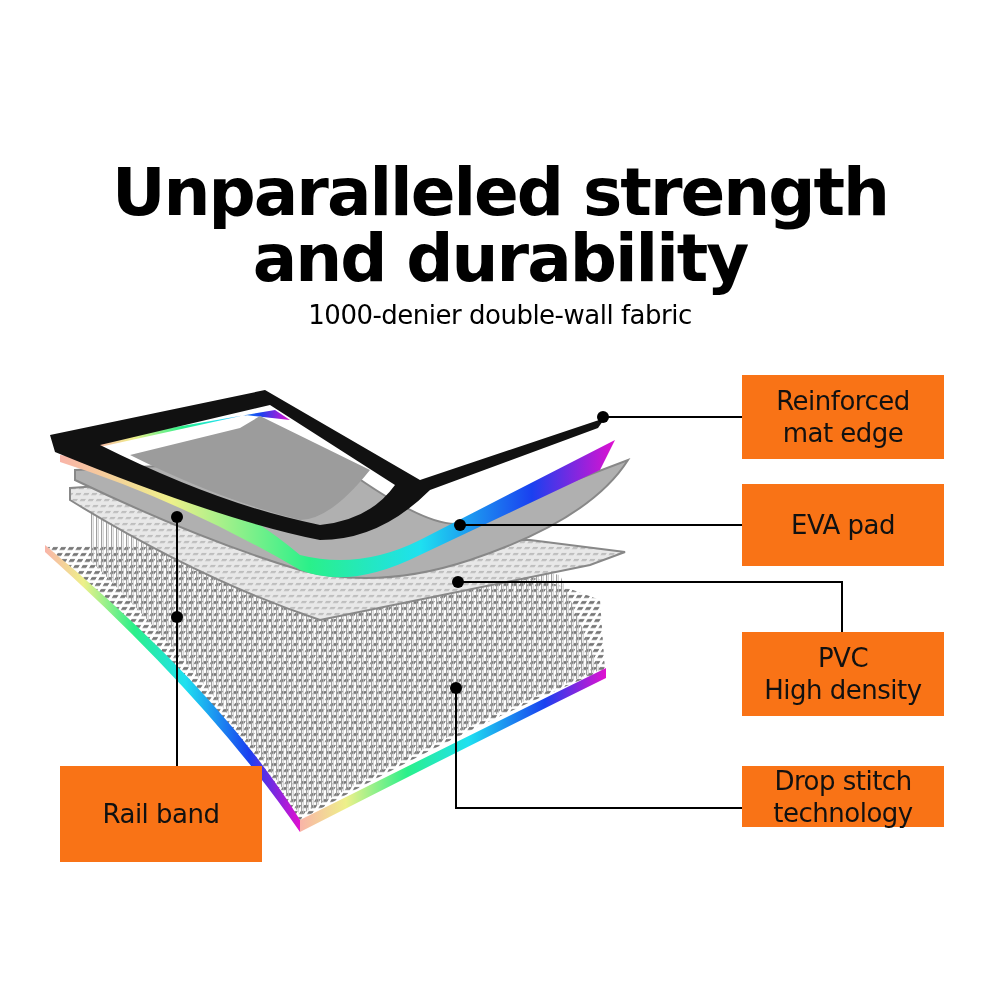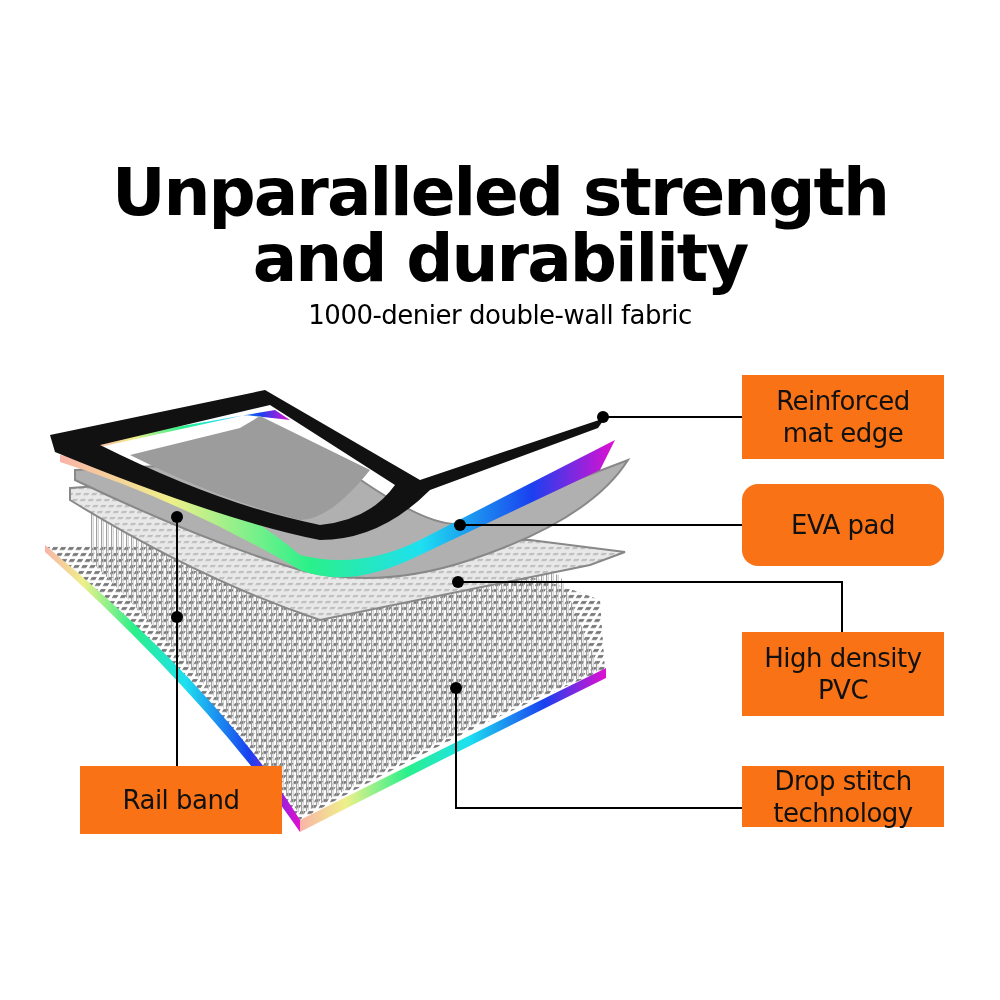--- a/index.html
+++ b/index.html
@@ -86,34 +86,34 @@
     <circle cx="177" cy="617" r="6"></circle>
   </g>
 </svg>
 
 <div class="label" style="left:742px;top:375px;width:202px;height:84px;">
   <div>
       <div>Reinforced</div>
       <div>mat edge</div>
     </div>
 </div>
-<div class="label" style="left:742px;top:484px;width:202px;height:82px;border-radius:16px;">
+<div class="label" style="left:742px;top:484px;width:202px;height:82px;">
   <div>
       <div>EVA pad</div>
     </div>
 </div>
 <div class="label" style="left:742px;top:632px;width:202px;height:84px;">
   <div>
+      <div>PVC</div>
       <div>High density</div>
-      <div>PVC</div>
     </div>
 </div>
 <div class="label" style="left:742px;top:766px;width:202px;height:61px;">
   <div>
       <div>Drop stitch</div>
       <div>technology</div>
     </div>
 </div>
-<div class="label" style="left:80px;top:766px;width:202px;height:68px;">
+<div class="label" style="left:60px;top:766px;width:202px;height:96px;">
   <div>
       <div>Rail band</div>
     </div>
 </div>
 
 </body></html>

